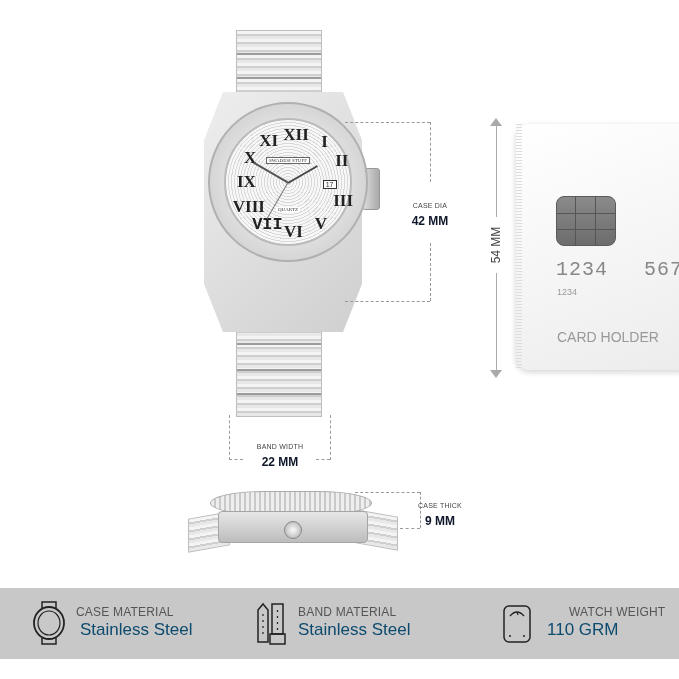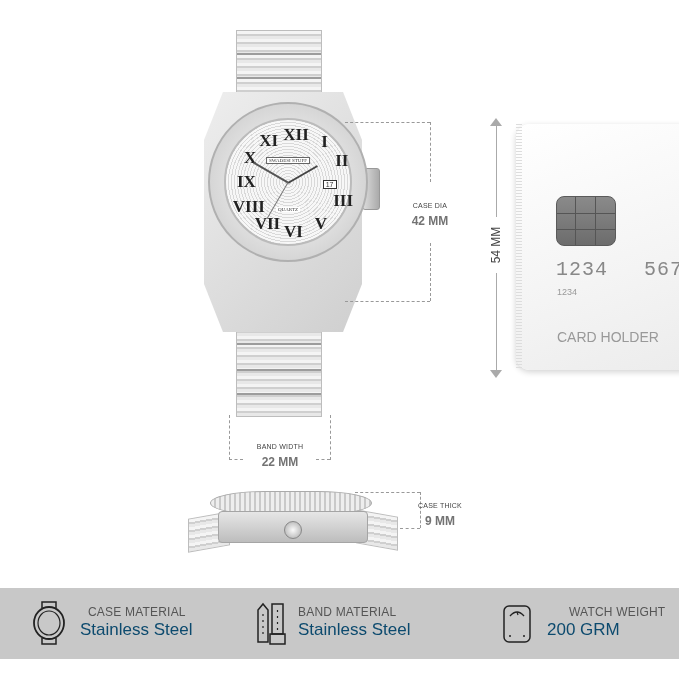--- a/index.html
+++ b/index.html
@@ -8,21 +8,21 @@
   
   .strap{background:repeating-linear-gradient(0deg,#e8e8e8 0 3px,#cfcfcf 3px 5px,#f4f4f4 5px 8px);border:1px solid #bdbdbd;}
   .strap-seg{position:absolute;left:0;right:0;height:2px;background:#9c9c9c;}
   .case{border-radius:50%;background:radial-gradient(circle,#f5f5f5 0%,#dcdcdc 60%,#c4c4c4 100%);border:2px solid #b0b0b0;}
   .lugbox{background:linear-gradient(135deg,#eee,#cfcfcf);clip-path:polygon(12% 0,88% 0,100% 20%,100% 80%,88% 100%,12% 100%,0 80%,0 20%);}
   .dial{border-radius:50%;background:repeating-radial-gradient(circle at 50% 50%,#f7f7f7 0 2px,#d9d9d9 2px 3px);border:2px solid #bbb;}
   .numeral{position:absolute;font-family:"Liberation Serif",serif;font-weight:bold;color:#222;font-size:17px;transform:translate(-50%,-50%);margin-left:8px;}
   .dash-v{border-left:1px dashed #999;}
   .dash-h{border-top:1px dashed #999;}
   .dim-small{font-size:7px;color:#444;letter-spacing:.2px;text-align:center;}
-  .dim-big{font-size:12px;font-weight:bold;color:#737373;text-align:center;}
+  .dim-big{font-size:12px;font-weight:bold;color:#0f172a;text-align:center;}
   .card{background:linear-gradient(160deg,#ffffff 0%,#f4f4f4 60%,#ececec 100%);border-radius:14px;box-shadow:0 2px 6px rgba(0,0,0,.18);}
   .chip{border-radius:8px;background:linear-gradient(180deg,#8a8a8a,#6c6c6c);border:1px solid #5a5a5a;}
   .bar{background:#c8c8c8;}
   .feat-label{font-size:12px;color:#555;letter-spacing:.2px;}
   .feat-value{font-size:17px;color:#0c4a6e;}
 </style>
 </head>
 <body>
 
 <div class="abs" style="left:196px;top:30px;width:190px;height:385px;">
@@ -44,21 +44,21 @@
 
   <div class="abs case" style="left:12px;top:72px;width:156px;height:156px;"></div>
 
   <div class="abs dial" style="left:28px;top:88px;width:124px;height:124px;">
     <span class="numeral" style="left:50%;top:12%;">XII</span>
     <span class="numeral" style="left:73%;top:18%;">I</span>
     <span class="numeral" style="left:87%;top:33%;">II</span>
     <span class="numeral" style="left:88%;top:65%;">III</span>
     <span class="numeral" style="left:70%;top:84%;">V</span>
     <span class="numeral" style="left:48%;top:90%;">VI</span>
-    <span class="numeral" style="left:27%;top:84%;">VII</span>
+    <span class="numeral" style="left:27%;top:84%;font-family:Liberation Mono, monospace;">VII</span>
     <span class="numeral" style="left:12%;top:70%;">VIII</span>
     <span class="numeral" style="left:10%;top:50%;">IX</span>
     <span class="numeral" style="left:13%;top:31%;">X</span>
     <span class="numeral" style="left:28%;top:17%;">XI</span>
     <span class="abs" style="left:50%;top:30%;transform:translateX(-50%);font-size:5px;background:#fff;border:1px solid #666;padding:0 2px;white-space:nowrap;font-family:'Liberation Serif',serif;">SWADESI STUFF</span>
     <span class="abs" style="left:50%;top:70%;transform:translateX(-50%);font-size:5px;background:#fff;padding:0 2px;font-family:'Liberation Serif',serif;">QUARTZ</span>
     <span class="abs" style="left:78%;top:48%;font-size:7px;background:#fff;border:1px solid #333;padding:0 2px;">17</span>
 
     <div class="abs" style="left:50%;top:50%;width:34px;height:2px;background:#444;transform-origin:0 50%;transform:rotate(-30deg);"></div>
     <div class="abs" style="left:50%;top:50%;width:40px;height:1.5px;background:#555;transform-origin:0 50%;transform:rotate(-150deg);"></div>
@@ -114,21 +114,21 @@
 </div>
 
 <div class="abs bar" style="left:0;top:588px;width:679px;height:71px;">
 
   <div class="abs" style="left:30px;top:10px;width:200px;height:50px;">
     <svg class="abs" style="left:2px;top:2px" width="34" height="46" viewBox="0 0 34 46">
       <path d="M10 8 V2 H24 V8 M10 38 V44 H24 V38" fill="none" stroke="#222" stroke-width="1.5"></path>
       <ellipse cx="17" cy="23" rx="15" ry="16" fill="none" stroke="#222" stroke-width="1.8"></ellipse>
       <ellipse cx="17" cy="23" rx="11" ry="12" fill="none" stroke="#222" stroke-width="1.2"></ellipse>
     </svg>
-    <div class="abs feat-label" style="left:58px;top:7px;text-align:center;">CASE MATERIAL</div>
+    <div class="abs feat-label" style="left:46px;top:7px;text-align:center;">CASE MATERIAL</div>
     <div class="abs feat-value" style="left:50px;top:22px;">Stainless Steel</div>
   </div>
 
   <div class="abs" style="left:254px;top:10px;width:200px;height:50px;">
     <svg class="abs" style="left:2px;top:4px" width="30" height="44" viewBox="0 0 30 44">
       <path d="M2 8 L7 2 L12 8 V40 H2 Z" fill="none" stroke="#222" stroke-width="1.5"></path>
       <rect x="16" y="2" width="11" height="30" fill="none" stroke="#222" stroke-width="1.5"></rect>
       <rect x="14" y="32" width="15" height="10" fill="none" stroke="#222" stroke-width="1.5"></rect>
       <path d="M7 12 V14 M7 18 V20 M7 24 V26 M7 30 V32 M21.5 8 V10 M21.5 14 V16 M21.5 20 V22 M21.5 26 V28" stroke="#222" stroke-width="1.2"></path>
     </svg>
@@ -138,15 +138,15 @@
 
   <div class="abs" style="left:500px;top:10px;width:179px;height:50px;">
     <svg class="abs" style="left:2px;top:6px" width="30" height="40" viewBox="0 0 30 40">
       <rect x="2" y="2" width="26" height="36" rx="5" fill="none" stroke="#222" stroke-width="1.5"></rect>
       <path d="M8 12 Q15 4 22 12" fill="none" stroke="#222" stroke-width="1.4"></path>
       <path d="M15 8 L16 11" stroke="#222" stroke-width="1.2"></path>
       <circle cx="8" cy="32" r="1" fill="#222"></circle>
         <circle cx="22" cy="32" r="1" fill="#222"></circle>
     </svg>
     <div class="abs feat-label" style="left:47px;top:7px;margin-left:22px;">WATCH WEIGHT</div>
-    <div class="abs feat-value" style="left:47px;top:22px;">200 GRM</div>
+    <div class="abs feat-value" style="left:47px;top:22px;">110 GRM</div>
   </div>
 </div>
 
 </body></html>

